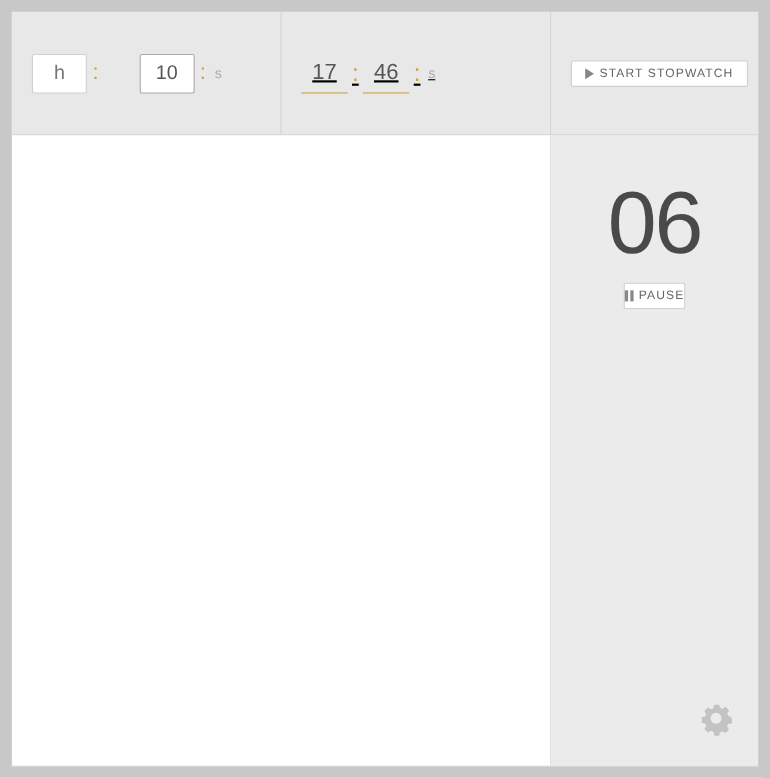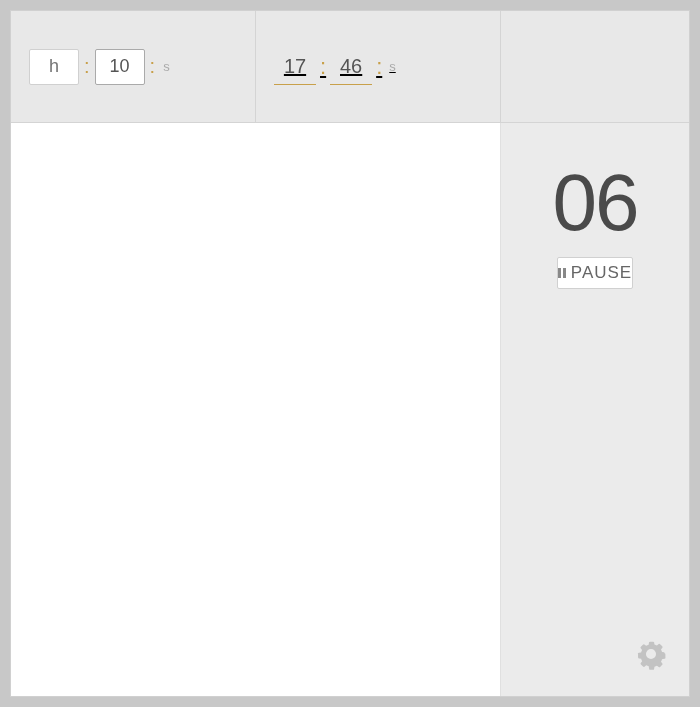--- a/index.html
+++ b/index.html
@@ -74,20 +74,21 @@
       height: 36px;
       text-align: center;
       font-size: 18px;
       color: #555;
       outline: none;
       padding: 0 4px;
     }
 
     .time-input-box.active-input {
       border-color: #aaa;
+      margin-left: 32px;
     }
 
     .time-separator {
       font-size: 20px;
       color: #c8a04a;
       font-weight: 300;
       margin: 0 1px;
     }
 
     .time-label {
@@ -154,21 +155,21 @@
       line-height: 1;
       letter-spacing: -2px;
       margin-bottom: 14px;
     }
 
     .pause-button {
       background: white;
       border: 1px solid #d0d0d0;
       border-radius: 2px;
       padding: 5px 0;
-      font-size: 17px;
+      font-size: 11px;
       color: #666;
       letter-spacing: 1px;
       cursor: pointer;
       display: flex;
       align-items: center;
       gap: 5px;
       text-transform: uppercase;
     }
 
     .pause-icon {
@@ -249,20 +250,26 @@
     <div class="panel-header panel-header-alarm">
       <div class="alarm-time-display">
         <input class="alarm-input" type="text" value="17" style="">
         <span class="alarm-separator">:</span>
         <input class="alarm-input" type="text" value="46" style="">
         <span class="alarm-separator">:</span>
         <span class="alarm-label">s</span>
       </div>
     </div>
 
+    <div class="panel-header panel-header-stopwatch">
+      <button class="start-button">
+        <span class="play-icon"></span>
+        <span>START  STOPWATCH</span>
+      </button>
+    </div>
 
   </div>
 
   <div id="content">
 
     <div class="panel-main-left"></div>
 
     <div class="panel-main-stopwatch">
 
       <div class="stopwatch-display">06</div>

